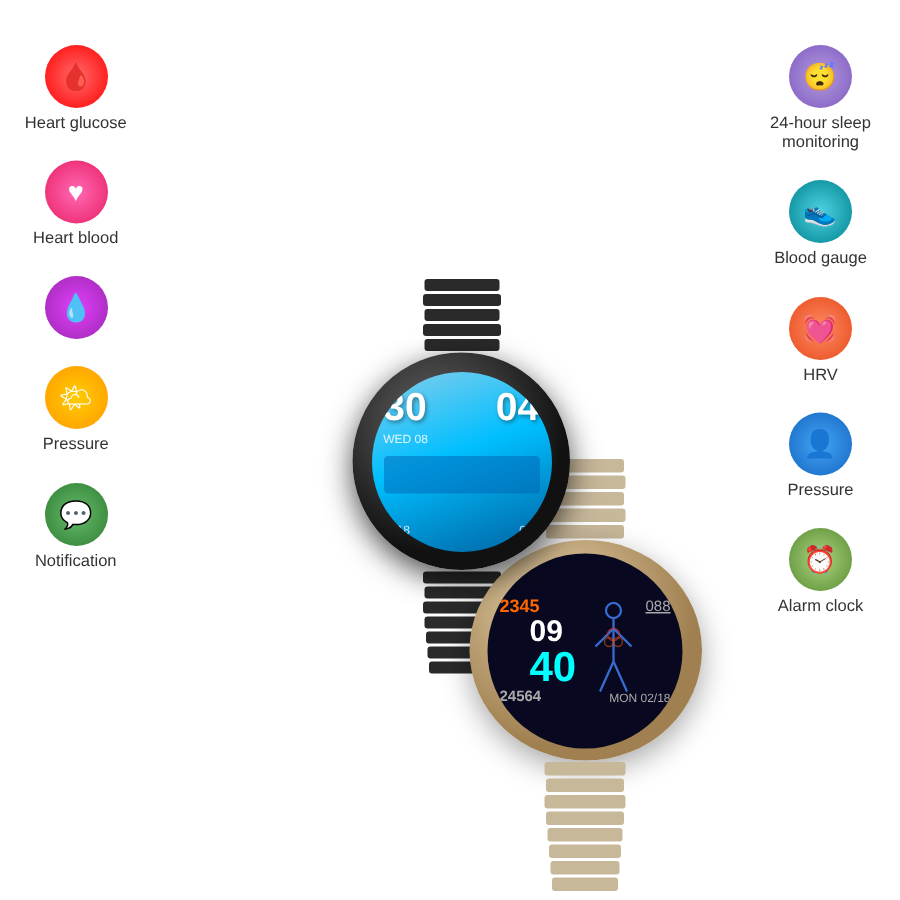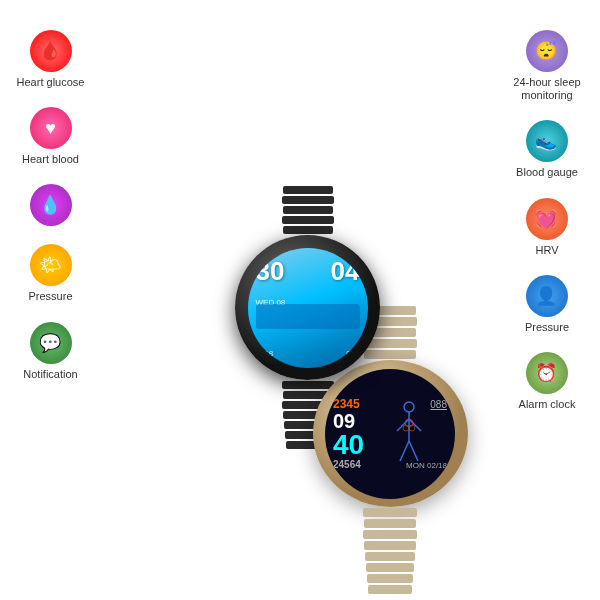--- a/index.html
+++ b/index.html
@@ -248,21 +248,21 @@
       </div>
 
       <div class="watch-case" style="width:145px;height:145px;background:radial-gradient(circle at 38% 32%, #666, #111 65%);border-radius:50%;display:flex;align-items:center;justify-content:center;box-shadow:0 6px 20px rgba(0,0,0,0.7);">
 
         <div class="watch-screen" style="width:120px;height:120px;background:linear-gradient(160deg,#87CEEB 0%,#00BFFF 45%,#0060A0 100%);border-radius:50%;overflow:hidden;position:relative;">
           <div style="position:absolute;inset:0;display:flex;flex-direction:column;padding:10px 8px;">
             <div style="display:flex;justify-content:space-between;align-items:flex-start;">
               <div style="color:white;font-size:26px;font-weight:900;line-height:1;text-shadow:1px 1px 3px rgba(0,0,0,0.4);">30</div>
               <div style="color:white;font-size:26px;font-weight:900;line-height:1;text-shadow:1px 1px 3px rgba(0,0,0,0.4);">04</div>
             </div>
-            <div style="color:rgba(255,255,255,0.85);font-size:8px;margin-top:14px;">WED 08</div>
+            <div style="color:rgba(255,255,255,0.85);font-size:8px;margin-top:4px;">WED 08</div>
             <div style="flex:1;position:relative;">
 
               <div style="position:absolute;bottom:20px;left:0;right:0;height:25px;background:rgba(0,100,180,0.5);border-radius:3px;"></div>
             </div>
             <div style="display:flex;justify-content:space-between;align-items:flex-end;">
               <div style="color:white;font-size:8px;opacity:0.8;">2018</div>
               <div style="color:white;font-size:8px;opacity:0.8;">089</div>
             </div>
           </div>
         </div>
@@ -292,21 +292,21 @@
       <div style="width:155px;height:155px;background:radial-gradient(circle at 38% 32%, #e8d5b0, #a08050 65%);border-radius:50%;display:flex;align-items:center;justify-content:center;box-shadow:0 6px 20px rgba(0,0,0,0.35);">
 
         <div style="width:130px;height:130px;background:#080820;border-radius:50%;overflow:hidden;position:relative;">
           <div style="position:absolute;inset:0;padding:8px;display:flex;flex-direction:column;justify-content:center;">
 
             <div style="display:flex;justify-content:space-between;align-items:center;">
               <div style="color:#FF6600;font-size:12px;font-weight:bold;">2345</div>
               <div style="color:#aaa;font-size:10px;text-decoration:underline;">088</div>
             </div>
 
-            <div style="position:relative;display:flex;align-items:center;">
+            <div style="position:relative;display:flex;align-items:center;margin-left:20px;">
               <div style="display:flex;flex-direction:column;">
                 <div style="color:white;font-size:20px;font-weight:bold;line-height:1;">09</div>
                 <div style="color:#00FFFF;font-size:28px;font-weight:700;line-height:1;">40</div>
               </div>
 
               <svg width="35" height="75" viewBox="0 0 35 75" style="position:absolute;right:20px;top:-10px;opacity:0.8;">
 
                 <circle cx="17" cy="6" r="5" fill="none" stroke="#4488ff" stroke-width="1.5"></circle>
 
                 <line x1="17" y1="11" x2="17" y2="40" stroke="#4488ff" stroke-width="1.5"></line>

